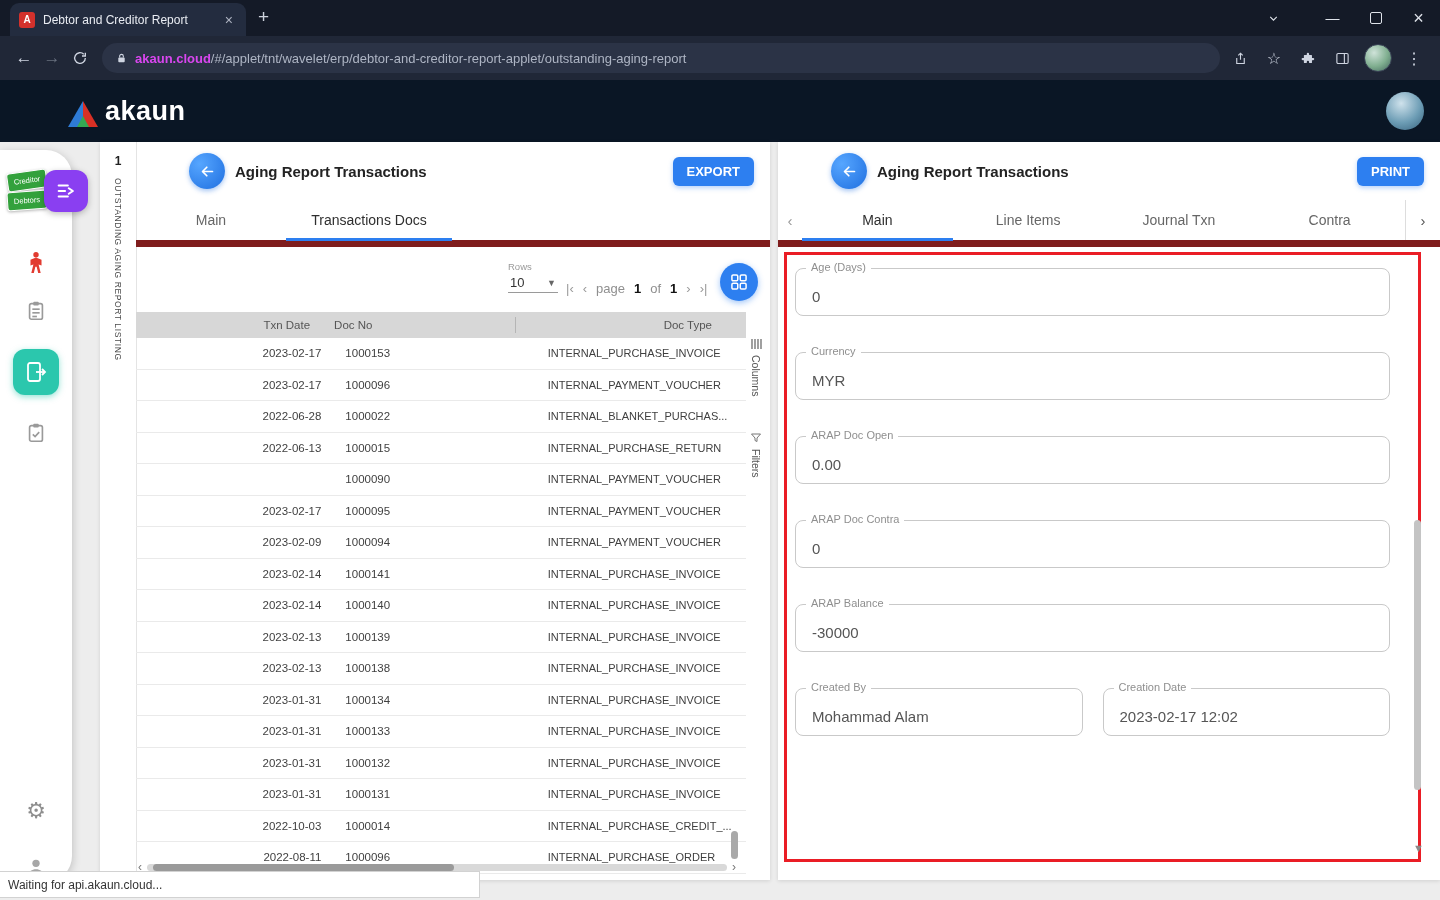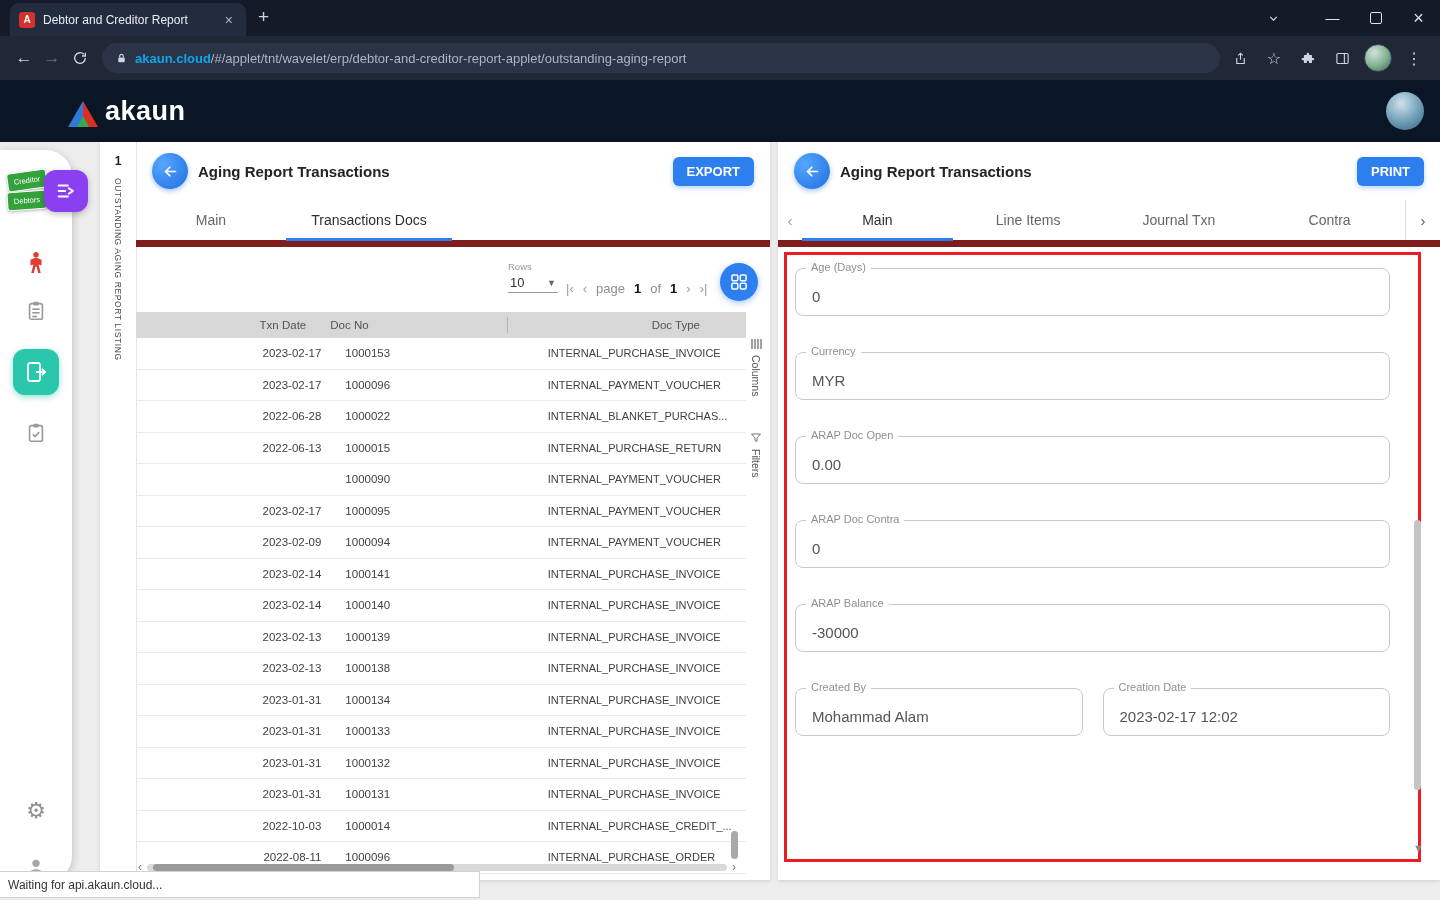--- a/index.html
+++ b/index.html
@@ -15,21 +15,21 @@
   .newtab-btn{color:#cdd2dd;font-size:19px;margin-left:12px;padding-bottom:8px;}
   .win-controls{margin-left:auto;height:36px;display:flex;align-items:center;}
   .win-controls .wc{width:43px;height:36px;display:flex;align-items:center;justify-content:center;color:#dfe3ea;font-size:14px;}
   .wc.chev{margin-right:16px;}
   .maxbox{width:10px;height:10px;border:1.5px solid #dfe3ea;border-radius:2px;display:inline-block;}
 
   .addressbar{position:absolute;top:36px;left:0;right:0;height:44px;background:#202737;display:flex;align-items:center;padding:0 10px;}
   .nav-ico{width:28px;height:28px;display:flex;align-items:center;justify-content:center;color:#cfd5e1;font-size:17px;}
   .nav-ico.dim{color:#68707f;}
   .url-pill{flex:1;height:30px;background:#2b3346;border-radius:15px;display:flex;align-items:center;padding:0 14px;gap:8px;margin:0 8px;font-size:13px;overflow:hidden;white-space:nowrap;}
-  .url-domain{color:#0ea5e9;font-weight:bold;}
+  .url-domain{color:#d946ef;font-weight:bold;}
   .url-path{color:#aeb5c4;}
   .addr-right{display:flex;align-items:center;gap:10px;padding-right:4px;}
   .addr-right .aico{width:24px;height:24px;display:flex;align-items:center;justify-content:center;color:#cfd5e1;font-size:16px;}
   .addr-avatar{width:26px;height:26px;border-radius:50%;background:radial-gradient(circle at 35% 30%,#cfe3d9,#7fae8f 55%,#41635c);border:1px solid #3a4356;}
 
   
   .appheader{position:absolute;top:80px;left:0;right:0;height:62px;background:#0a1625;display:flex;align-items:center;padding:0 16px;}
   .logo{display:flex;align-items:flex-end;gap:7px;margin-left:52px;}
   .logo-text{color:#fff;font-size:27px;font-weight:bold;letter-spacing:.5px;}
   .hdr-avatar{margin-left:auto;width:38px;height:38px;border-radius:50%;background:radial-gradient(circle at 40% 30%,#cfe2ec,#6d9db5 55%,#35607c);}
@@ -48,21 +48,21 @@
   .purple-btn{position:absolute;left:44px;top:6px;width:44px;height:42px;background:#8a3ff1;border-radius:12px;display:flex;align-items:center;justify-content:center;box-shadow:0 2px 6px rgba(0,0,0,.25);}
   .mini-badge{position:absolute;left:7px;width:38px;height:17px;background:#33a13c;border:1px solid #fff;border-radius:3px;color:#fff;font-size:7.5px;display:flex;align-items:center;justify-content:center;box-shadow:0 1px 3px rgba(0,0,0,.3);}
   .mini-badge.b1{top:7px;transform:rotate(-8deg);}
   .mini-badge.b2{top:27px;transform:rotate(-4deg);}
 
   
   .panel{position:absolute;top:0;background:#fff;box-shadow:0 1px 4px rgba(0,0,0,.12);}
   .panel-left{left:100px;width:670px;height:738px;}
   .panel-right{left:778px;width:662px;height:738px;}
 
-  .panel-header{height:58px;display:flex;align-items:center;gap:10px;padding:0 16px;}
+  .panel-header{height:58px;display:flex;align-items:center;gap:10px;padding:0 16px;margin-left:37px;}
   .back-btn{width:36px;height:36px;min-width:36px;border-radius:50%;background:radial-gradient(circle at 30% 30%,#56a6ff,#1f6fe0);display:flex;align-items:center;justify-content:center;box-shadow:0 2px 5px rgba(31,111,224,.4);}
   .panel-title{font-size:15px;font-weight:bold;color:#232323;}
   .blue-btn{margin-left:auto;height:29px;background:#2d7ff0;color:#fff;border:none;border-radius:6px;font-size:13px;font-weight:bold;font-family:inherit;padding:0 14px;box-shadow:0 2px 5px rgba(45,127,240,.35);}
 
   
   .vert-strip{position:absolute;left:0;top:0;width:36px;height:100%;border-right:1px solid #e4e4e4;display:flex;flex-direction:column;align-items:center;padding-top:12px;}
   .vt-num{font-size:12px;font-weight:bold;color:#222;}
   .vt-label{margin-top:10px;writing-mode:vertical-rl;font-size:8.5px;letter-spacing:.6px;color:#4a4a4a;}
   .lp-main{position:absolute;left:36px;top:0;width:634px;height:100%;}
 
@@ -85,21 +85,21 @@
   .grid-btn{position:absolute;right:12px;top:16px;width:38px;height:38px;border-radius:50%;background:#2d7ff0;display:flex;align-items:center;justify-content:center;box-shadow:0 2px 6px rgba(45,127,240,.45);}
 
   
   .table-area{position:absolute;left:0;top:170px;width:610px;}
   .thead-row{display:flex;height:26px;background:#d7d7d7;align-items:center;font-size:11.5px;color:#555;}
   .trow{display:flex;height:30.5px;align-items:center;font-size:11.5px;color:#3f3f3f;border-bottom:1px solid #eaeaea;}
   .c1{width:186px;text-align:right;padding-right:8px;}
   .c2{width:193px;padding-left:16px;}
   .thead-row .c2{border-right:1px solid #b5b5b5;height:16px;line-height:16px;}
   .c3{width:199px;padding-left:10px;font-size:11px;}
-  .thead-row .c3{text-align:right;padding-right:46px;font-size:11.5px;}
+  .thead-row .c3{text-align:right;padding-right:34px;font-size:11.5px;}
   .c4{flex:1;overflow:hidden;white-space:nowrap;}
 
   .tbl-vscroll{position:absolute;left:631px;top:203px;width:7px;height:516px;}
   .tbl-vscroll .thumb{position:absolute;bottom:2px;left:0;width:7px;height:28px;background:#a9a9a9;border-radius:4px;}
 
   .tools-strip{position:absolute;right:4px;top:196px;width:20px;display:flex;flex-direction:column;gap:36px;align-items:center;}
   .tool{display:flex;flex-direction:column;align-items:center;gap:5px;color:#555;}
   .tool-label{writing-mode:vertical-rl;font-size:10.5px;}
 
   .hscroll{position:absolute;left:2px;bottom:5px;width:598px;height:16px;display:flex;align-items:center;gap:5px;color:#777;font-size:12px;}

